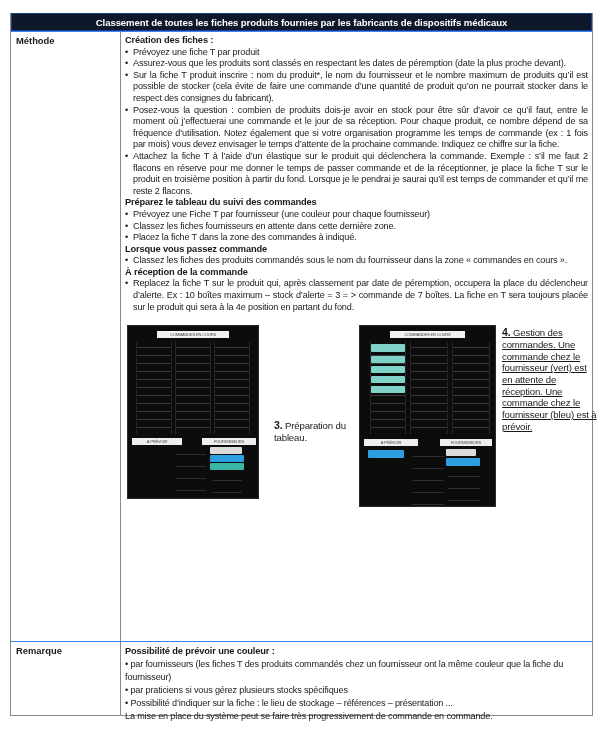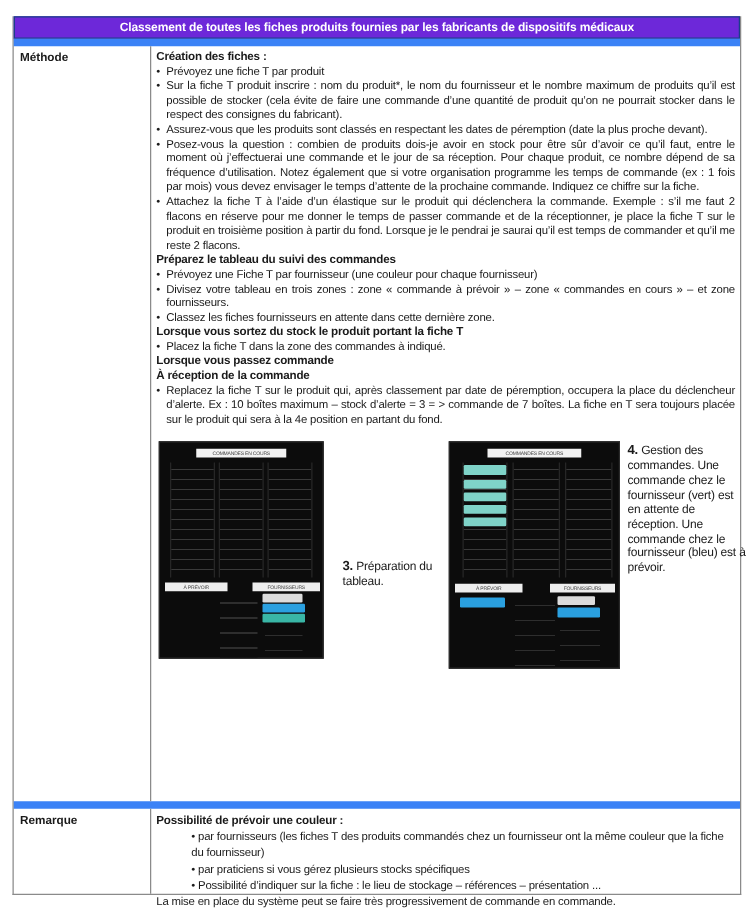--- a/index.html
+++ b/index.html
@@ -8,31 +8,31 @@
       font-family: "Liberation Sans", "DejaVu Sans", sans-serif;
       color: #1a1a1a;
     }
     .page { position: relative; width: 600px; height: 733px; }
     .table {
       position: absolute; left: 10px; top: 13px; width: 583px;
       border: 1px solid #8a8a8a;
       border-top: none;
     }
     .title-bar {
-      background: #6d28d9;
+      background: #0f172a;
       color: #ffffff;
       font-weight: bold;
       font-size: 9.6px;
       text-align: center;
       height: 18px;
       line-height: 18px;
       letter-spacing: -0.1px;
       border: 1px solid #1a3f8a;
     }
-    .row { display: flex; border-top: 6px solid #3b82f6; }
+    .row { display: flex; border-top: 1px solid #3b82f6; }
     .row:first-of-type { border-top: none; }
     .label-cell {
       width: 110px; flex: 0 0 110px;
       border-right: 1px solid #8a8a8a;
       padding: 3px 5px;
       font-weight: bold;
       font-size: 9.4px;
     }
     .content-cell {
       flex: 1; padding: 3px 4px 3px 4px;
@@ -41,21 +41,21 @@
       letter-spacing: -0.15px;
     }
     .methode-row { height: 610px; }
     .remarque-row { height: 74px; }
     .section-title { font-weight: bold; font-size: 9.3px; line-height: 11.6px; }
     .plain { }
     .bullet { position: relative; padding-left: 8px; text-align: justify; }
     .bullet::before {
       content: "•"; position: absolute; left: 0; top: 0;
     }
-    .remarque-row .bullet { padding-left: 0; text-align: left; margin-left: 28px; }
+    .remarque-row .bullet { padding-left: 0; text-align: left; }
     .remarque-row .bullet::before { content: none; }
     .remarque-row .content-cell { line-height: 13px; padding-top: 4px; }
 
     .photos { position: relative; height: 190px; margin-top: 6px; }
     .photo {
       position: absolute; background: #0c0c0c;
       border: 1px solid #2a2a2a;
       overflow: hidden;
     }
     .photo-1 { left: 2px; top: 6px; width: 132px; height: 174px; }
@@ -82,49 +82,48 @@
     .card-white { background: #dcdcdc; }
     .card-blue { background: #2aa0e0; }
     .card-teal { background: #39b6a6; }
     .card-mint { background: #7fd3c8; }
 
     .caption {
       position: absolute; font-size: 9.6px; line-height: 11.7px; color: #1a1a1a;
     }
     .caption .num { font-weight: bold; font-size: 10.5px; }
     .caption-1 { left: 149px; top: 101px; width: 80px; }
-    .caption-2 { left: 377px; top: 8px; width: 96px; }
+    .caption-2 { left: 377px; top: 8px; width: 96px; text-decoration: underline; }
   </style>
 </head>
 <body>
 
 <div class="page">
   <div class="table">
     <div class="title-bar">Classement de toutes les fiches produits fournies par les fabricants de dispositifs médicaux</div>
 
     <div class="row methode-row">
       <div class="label-cell">Méthode</div>
       <div class="content-cell">
 
         <div class="section-title">Création des fiches :</div>
         <div class="bullet">Prévoyez une fiche T par produit</div>
+        <div class="bullet">Assurez-vous que les produits sont classés en respectant les dates de péremption (date la plus proche devant).</div>
         <div class="bullet">Sur la fiche T produit inscrire : nom du produit*, le nom du fournisseur et le nombre maximum de produits qu’il est possible de stocker (cela évite de faire une commande d’une quantité de produit qu’on ne pourrait stocker dans le respect des consignes du fabricant).</div>
-        <div class="bullet">Assurez-vous que les produits sont classés en respectant les dates de péremption (date la plus proche devant).</div>
         <div class="bullet">Posez-vous la question : combien de produits dois-je avoir en stock pour être sûr d’avoir ce qu’il faut, entre le moment où j’effectuerai une commande et le jour de sa réception. Pour chaque produit, ce nombre dépend de sa fréquence d’utilisation. Notez également que si votre organisation programme les temps de commande (ex : 1 fois par mois) vous devez envisager le temps d’attente de la prochaine commande. Indiquez ce chiffre sur la fiche.</div>
         <div class="bullet">Attachez la fiche T à l’aide d’un élastique sur le produit qui déclenchera la commande. Exemple : s’il me faut 2 flacons en réserve pour me donner le temps de passer commande et de la réceptionner, je place la fiche T sur le produit en troisième position à partir du fond. Lorsque je le pendrai je saurai qu’il est temps de commander et qu’il me reste 2 flacons.</div>
 
         <div class="section-title">Préparez le tableau du suivi des commandes</div>
         <div class="bullet">Prévoyez une Fiche T par fournisseur (une couleur pour chaque fournisseur)</div>
-        <div class="bullet">Divisez votre tableau en trois zones : zone « commande à prévoir » – zone « commandes en cours » – et zone fournisseurs.</div>
         <div class="bullet">Classez les fiches fournisseurs en attente dans cette dernière zone.</div>
 
-        <div class="section-title">Lorsque vous sortez du stock le produit portant la fiche T</div>
         <div class="bullet">Placez la fiche T dans la zone des commandes à indiqué.</div>
 
         <div class="section-title">Lorsque vous passez commande</div>
+        <div class="bullet">Classez les fiches des produits commandés sous le nom du fournisseur dans la zone « commandes en cours ».</div>
 
         <div class="section-title">À réception de la commande</div>
         <div class="bullet">Replacez la fiche T sur le produit qui, après classement par date de péremption, occupera la place du déclencheur d’alerte. Ex : 10 boîtes maximum – stock d’alerte = 3 = &gt; commande de 7 boîtes. La fiche en T sera toujours placée sur le produit qui sera à la 4e position en partant du fond.</div>
 
         <div class="photos">
 
           <div class="photo photo-1">
             <div class="topbar">COMMANDES EN COURS</div>
             <div class="col" style="left:8px;width:36px;"></div>
             <div class="col" style="left:47px;width:36px;"></div>

